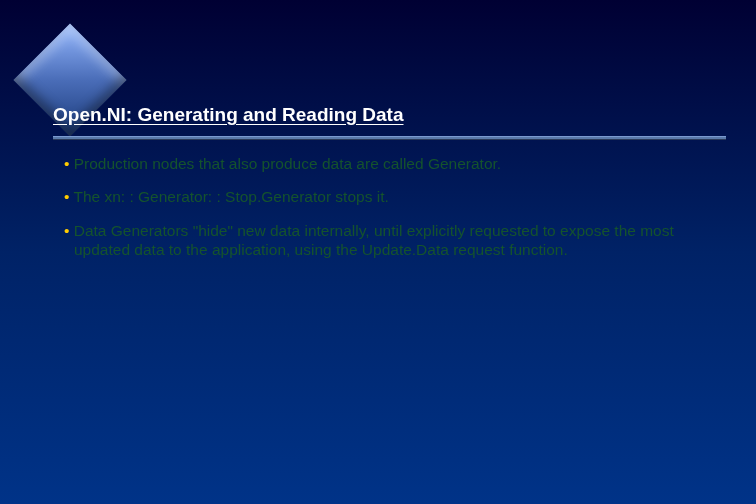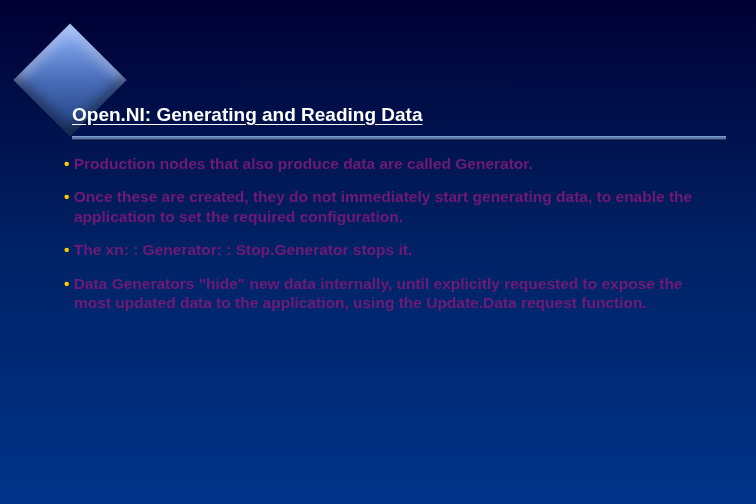--- a/index.html
+++ b/index.html
@@ -16,21 +16,21 @@
     width: 80px;
     height: 80px;
     transform: rotate(45deg);
     background: linear-gradient(135deg, #95b8ff 0%, #4a6db8 50%, #1a3a7a 100%);
     box-shadow: inset -6px -6px 12px rgba(0,0,0,0.4), inset 6px 6px 12px rgba(255,255,255,0.3);
     z-index: 1;
   }
   .title-wrap {
     position: absolute;
     top: 104px;
-    left: 72px;
+    left: 53px;
     right: 30px;
     z-index: 2;
   }
   .title {
     color: #ffffff;
     font-size: 19px;
     font-weight: bold;
     text-decoration: underline;
     text-underline-offset: 3px;
   }
@@ -42,23 +42,23 @@
     border-bottom: 1px solid #2a3a5a;
     width: 100%;
   }
   .content {
     position: absolute;
     top: 154px;
     left: 64px;
     right: 44px;
   }
   .bullet {
-    color: #701a75;
+    color: #14532d;
     font-size: 15.5px;
-    font-weight: bold;
+    font-weight: normal;
     line-height: 1.25;
     margin-bottom: 14px;
     text-indent: -10px;
     padding-left: 10px;
   }
   .bullet::before {
     content: "• ";
     color: #ffcc00;
   }
 </style>
@@ -67,16 +67,15 @@
 
 <div class="diamond"></div>
 
 <div class="title-wrap">
   <div class="title">Open.NI: Generating and Reading Data</div>
   <div class="title-rule"></div>
 </div>
 
 <div class="content">
   <div class="bullet">Production nodes that also produce data are called Generator.</div>
-  <div class="bullet">Once these are created, they do not immediately start generating data, to enable the application to set the required configuration.</div>
   <div class="bullet">The xn: : Generator: : Stop.Generator stops it.</div>
   <div class="bullet">Data Generators "hide" new data internally, until explicitly requested to expose the most updated data to the application, using the Update.Data request function.</div>
 </div>
 
 </body></html>

